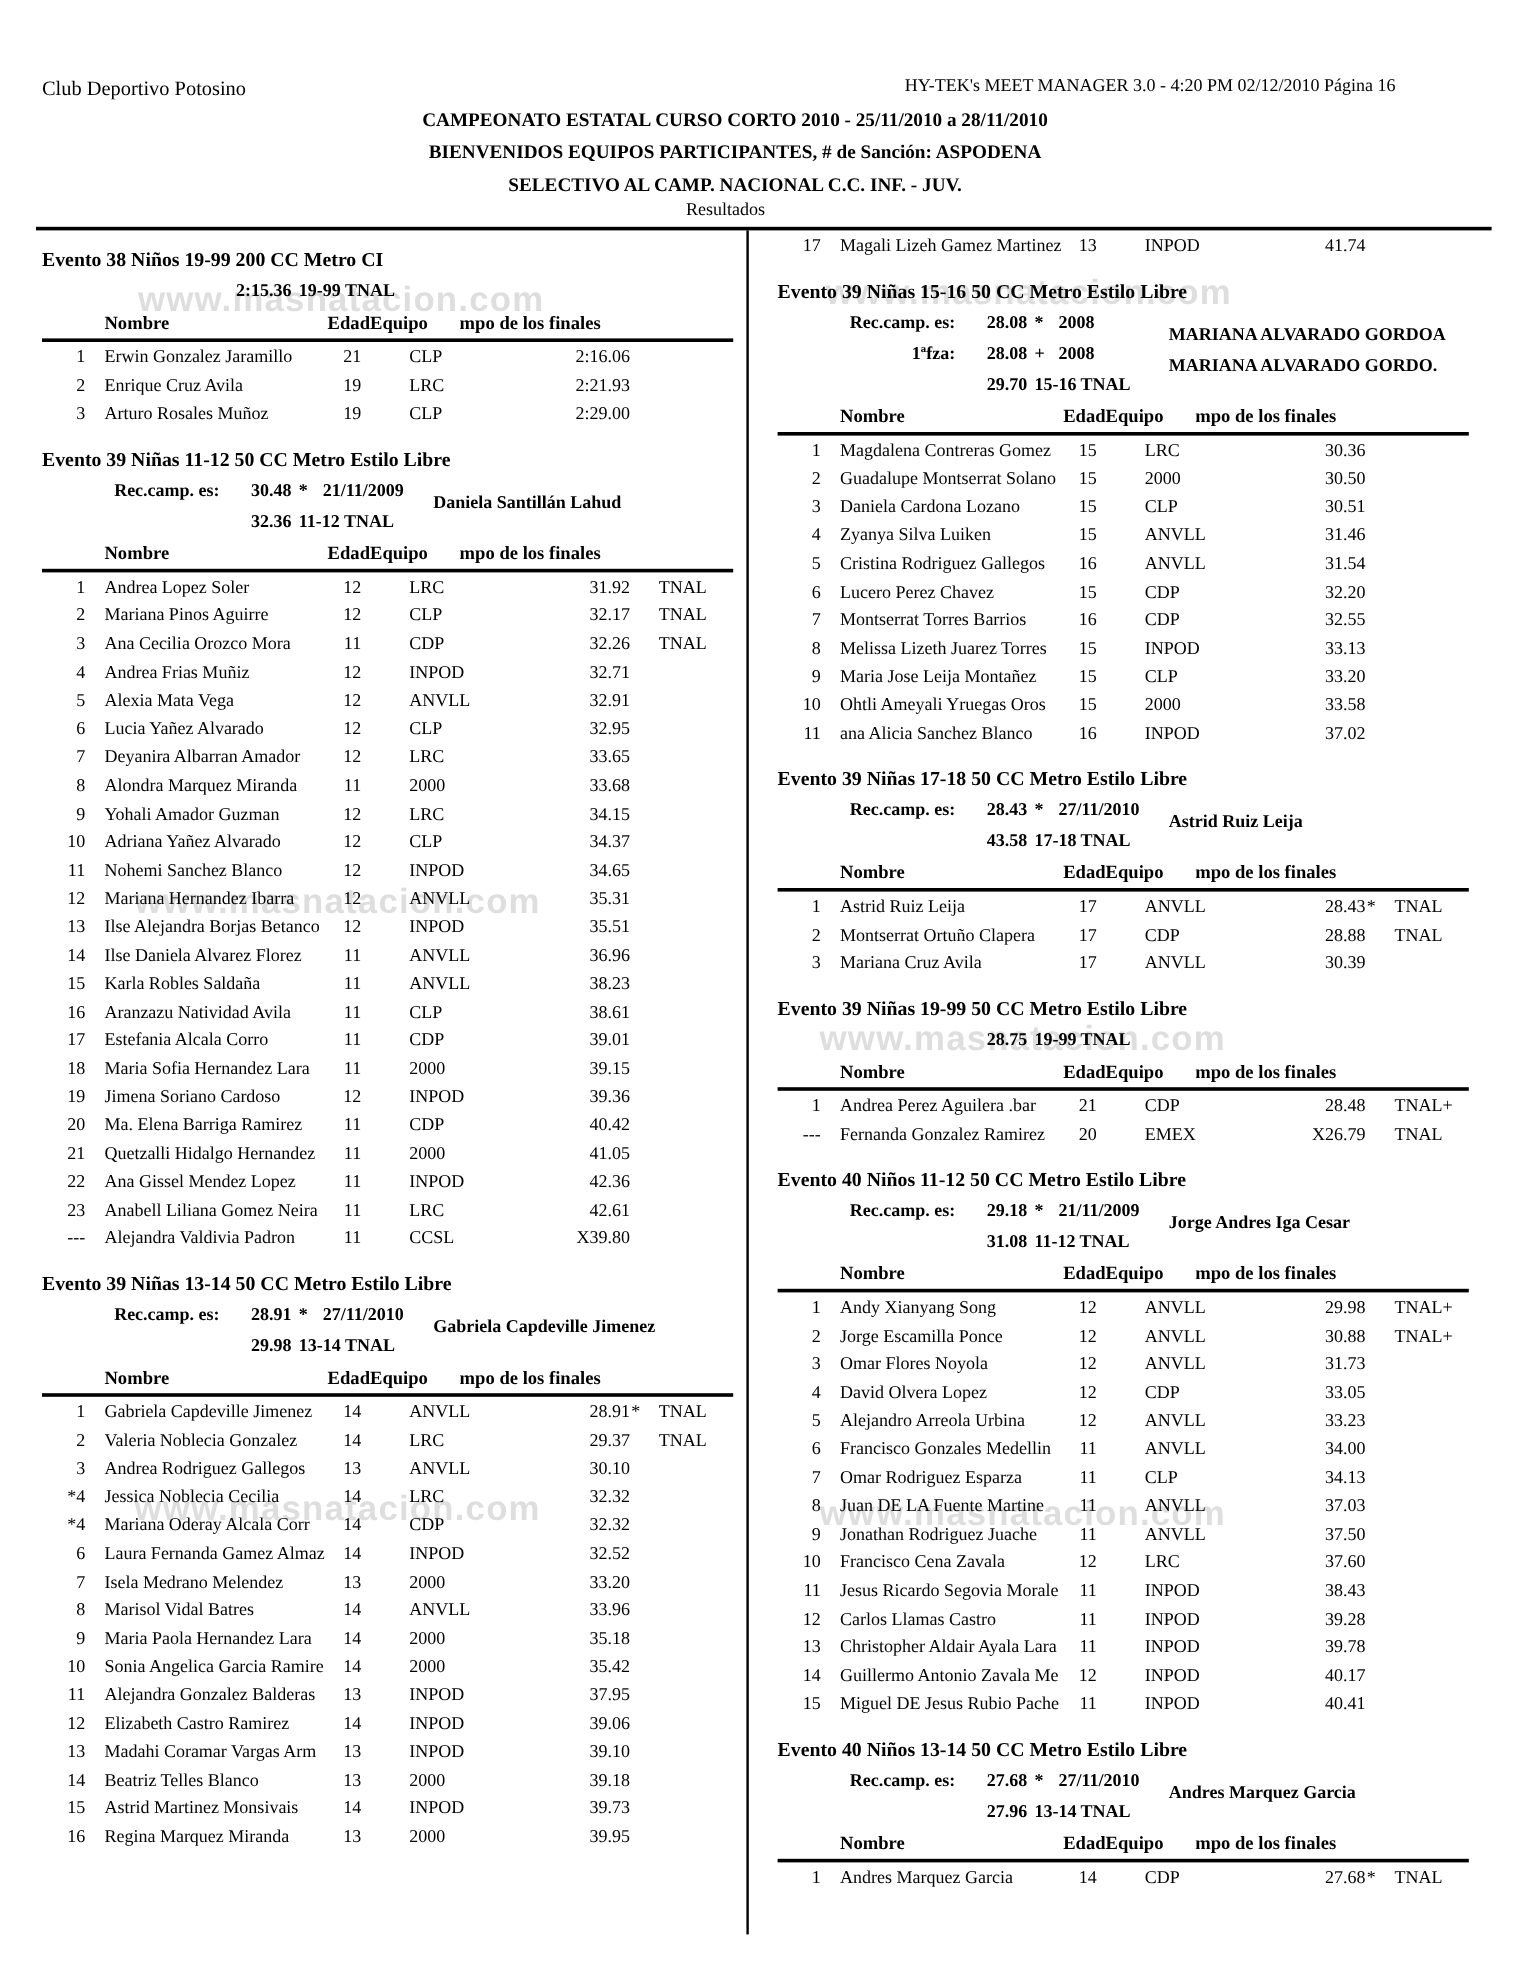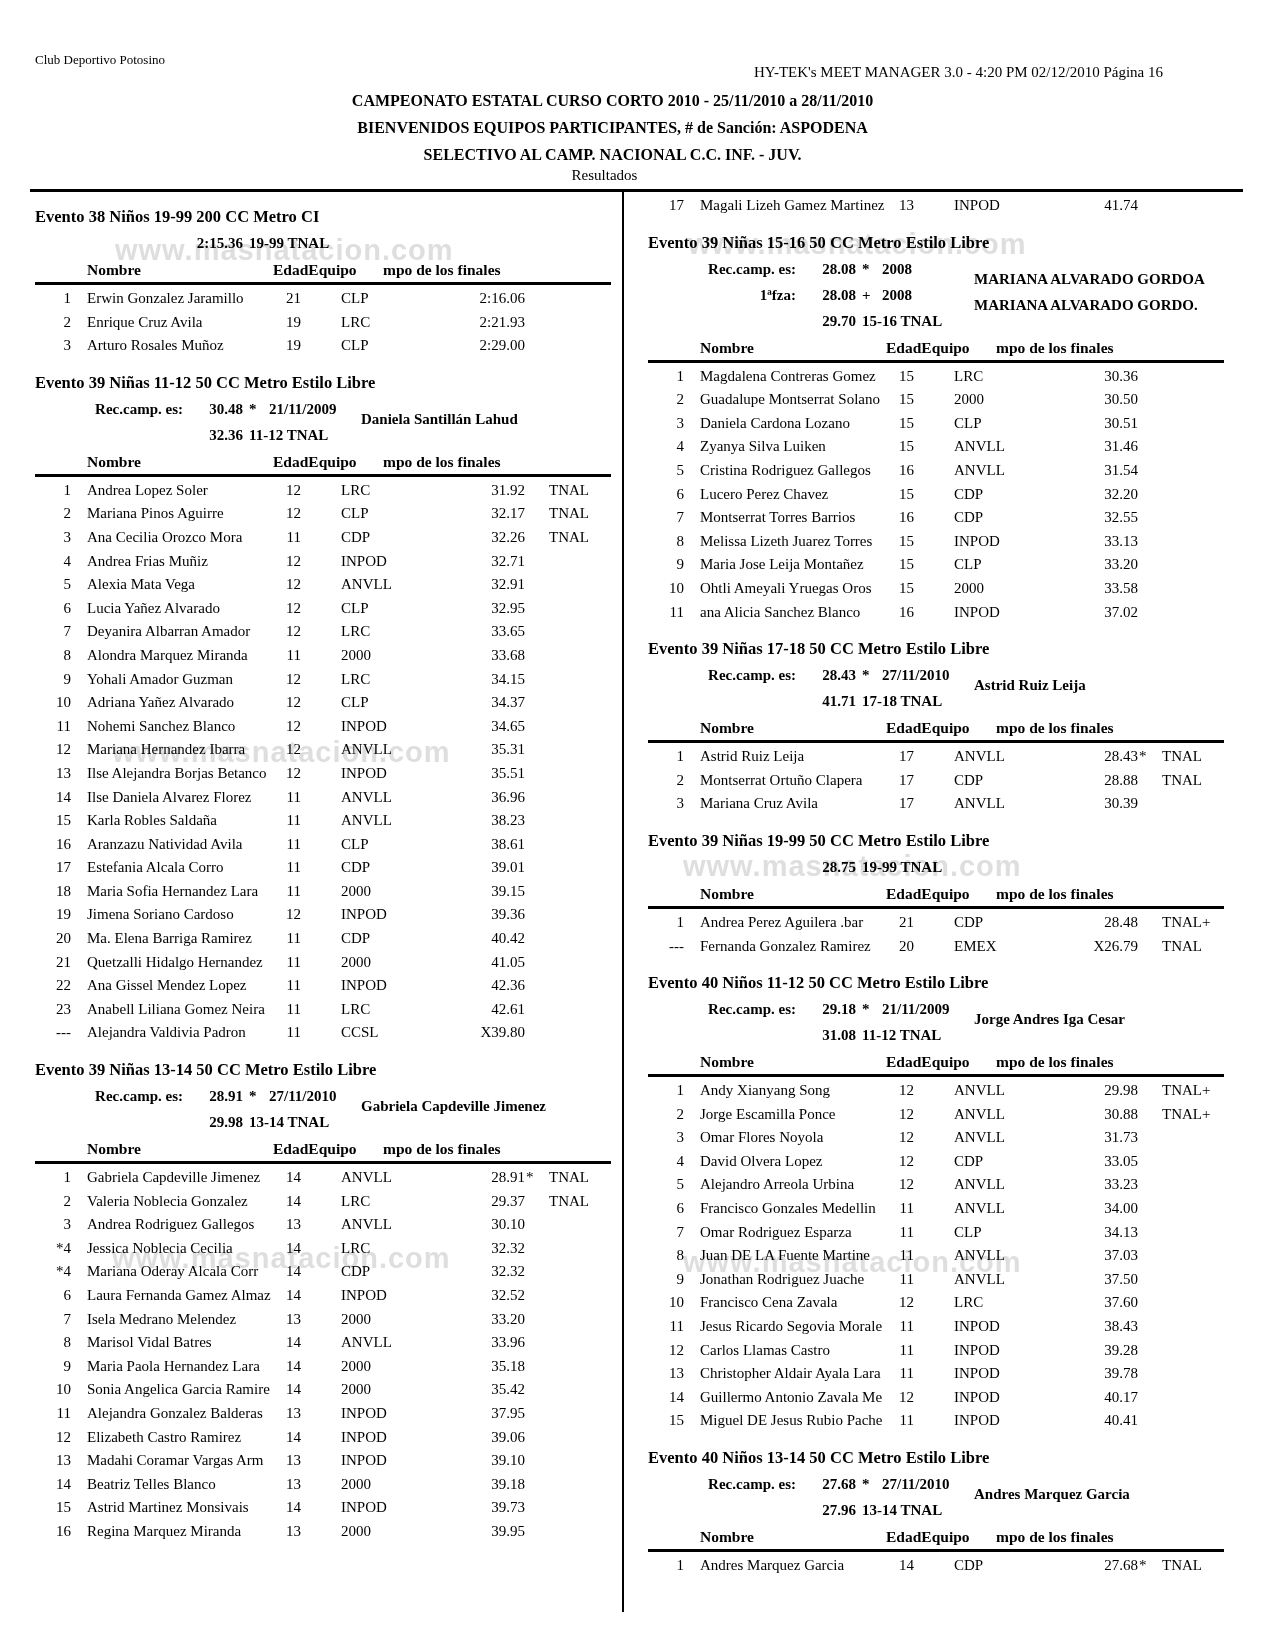--- a/index.html
+++ b/index.html
@@ -6,21 +6,21 @@
   #page{
     position:relative;
     width:1275px;height:1650px;
     background:#ffffff;
     font-family:"Liberation Serif","DejaVu Serif",serif;
     color:#000;
     overflow:hidden;
   }
   .abs{position:absolute;}
   
-  .club{left:35px;top:52px;font-size:13px;}
+  .club{left:35px;top:64px;font-size:17px;}
   .manager{right:112px;top:64px;font-size:15px;}
   .titleline{left:35px;width:1155px;text-align:center;font-weight:bold;font-size:16px;}
   .t1{top:92px;} .t2{top:119px;} .t3{top:146px;}
   .results{top:167px;left:27px;width:1155px;text-align:center;font-weight:normal;font-size:15px;}
   .toprule{left:30px;top:189px;width:1213px;height:3px;background:#000;}
   .divider{left:622px;top:192px;width:2px;height:1420px;background:#000;}
   
   .col{position:absolute;top:192px;width:576px;}
   .col-left{left:35px;}
   .col-right{left:648px;}
@@ -546,21 +546,21 @@
       <div class="event">
         <div class="event-title">Evento 39  Niñas 17-18 50 CC Metro Estilo Libre</div>
         <div class="rec-line">
           <span class="r-label">Rec.camp. es:</span>
           <span class="r-value">28.43</span>
           <span class="r-flag">*</span>
           <span class="r-date">27/11/2010</span>
           <span class="r-holder">Astrid Ruiz Leija</span>
         </div>
         <div class="rec-line">
-          <span class="r-value">41.71</span>
+          <span class="r-value">43.58</span>
           <span class="r-std">17-18 TNAL</span>
         </div>
         <div class="tbl-header">
           <span class="h-name">Nombre</span>
           <span class="h-ageteam">EdadEquipo</span>
           <span class="h-time">mpo de los finales</span>
         </div>
         <div class="result-row">
           <span class="c-place">1</span>
           <span class="c-name">Astrid Ruiz Leija</span>

